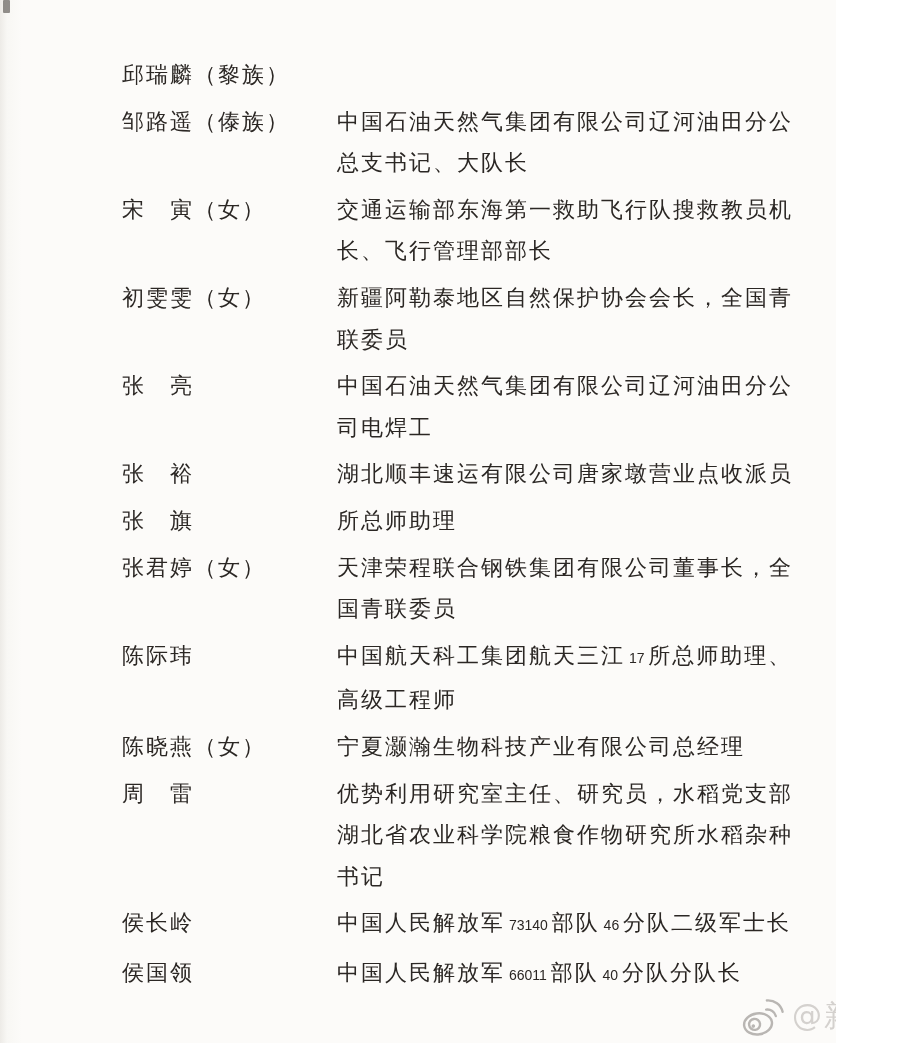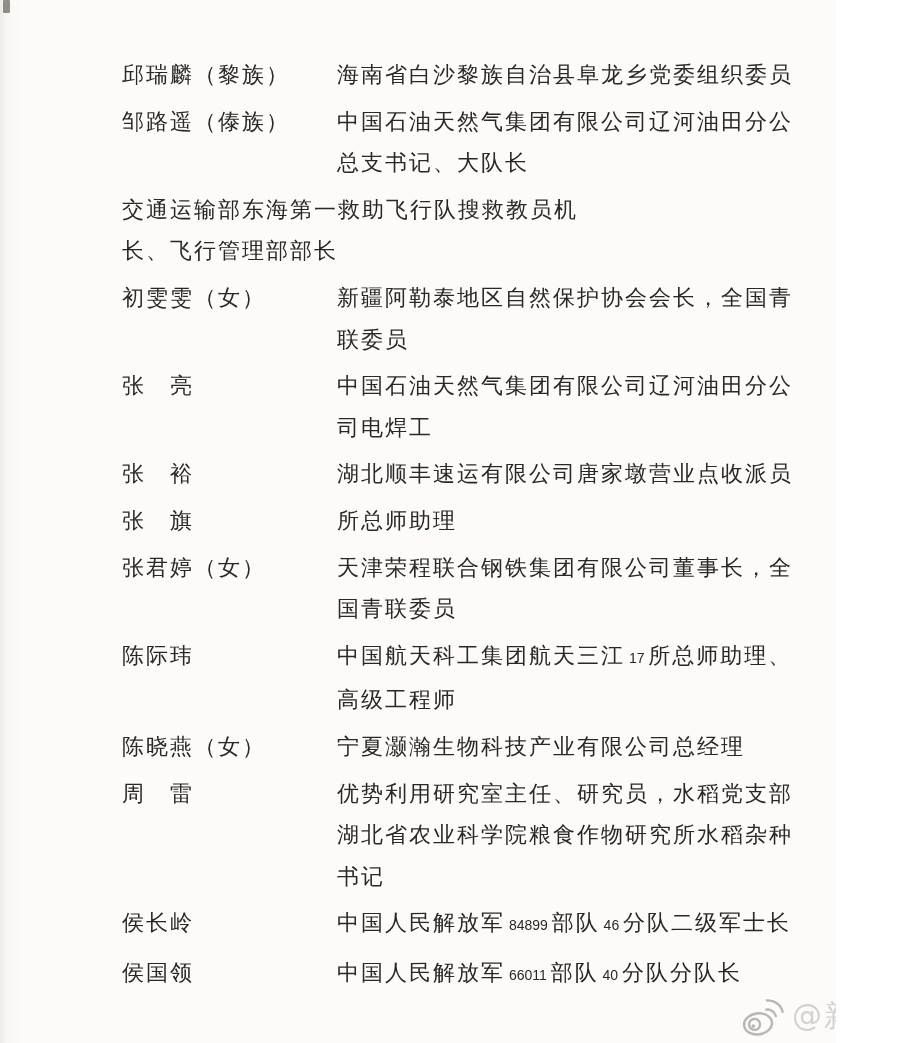--- a/index.html
+++ b/index.html
@@ -84,34 +84,32 @@
 </head>
 <body>
 
 <div class="page">
 
   <div class="corner-mark"></div>
 
   <main class="list" id="entries">
     <div class="entry">
       <div class="name">邱瑞麟（黎族）</div>
-      <div class="position">
-          <div class="line">海南省白沙黎族自治县阜龙乡党委组织委员</div>
-        </div>
     </div>
 
     <div class="entry">
       <div class="name">邹路遥（傣族）</div>
       <div class="position">
           <div class="line">中国石油天然气集团有限公司辽河油田分公</div>
           <div class="line">总支书记、大队长</div>
         </div>
     </div>
 
     <div class="entry">
+      <div class="name">宋　寅（女）</div>
       <div class="position">
           <div class="line">交通运输部东海第一救助飞行队搜救教员机</div>
           <div class="line">长、飞行管理部部长</div>
         </div>
     </div>
 
     <div class="entry">
       <div class="name">初雯雯（女）</div>
       <div class="position">
           <div class="line">新疆阿勒泰地区自然保护协会会长，全国青</div>
@@ -169,21 +167,21 @@
       <div class="position">
           <div class="line">优势利用研究室主任、研究员，水稻党支部</div>
           <div class="line">湖北省农业科学院粮食作物研究所水稻杂种</div>
           <div class="line">书记</div>
         </div>
     </div>
 
     <div class="entry">
       <div class="name">侯长岭</div>
       <div class="position">
-          <div class="line">中国人民解放军<span class="num"> 84899 </span>部队<span class="num"> 46 </span>分队二级军士长</div>
+          <div class="line">中国人民解放军<span class="num"> 73140 </span>部队<span class="num"> 46 </span>分队二级军士长</div>
         </div>
     </div>
 
     <div class="entry">
       <div class="name">侯国领</div>
       <div class="position">
           <div class="line">中国人民解放军<span class="num"> 66011 </span>部队<span class="num"> 40 </span>分队分队长</div>
         </div>
     </div>
   </main>

